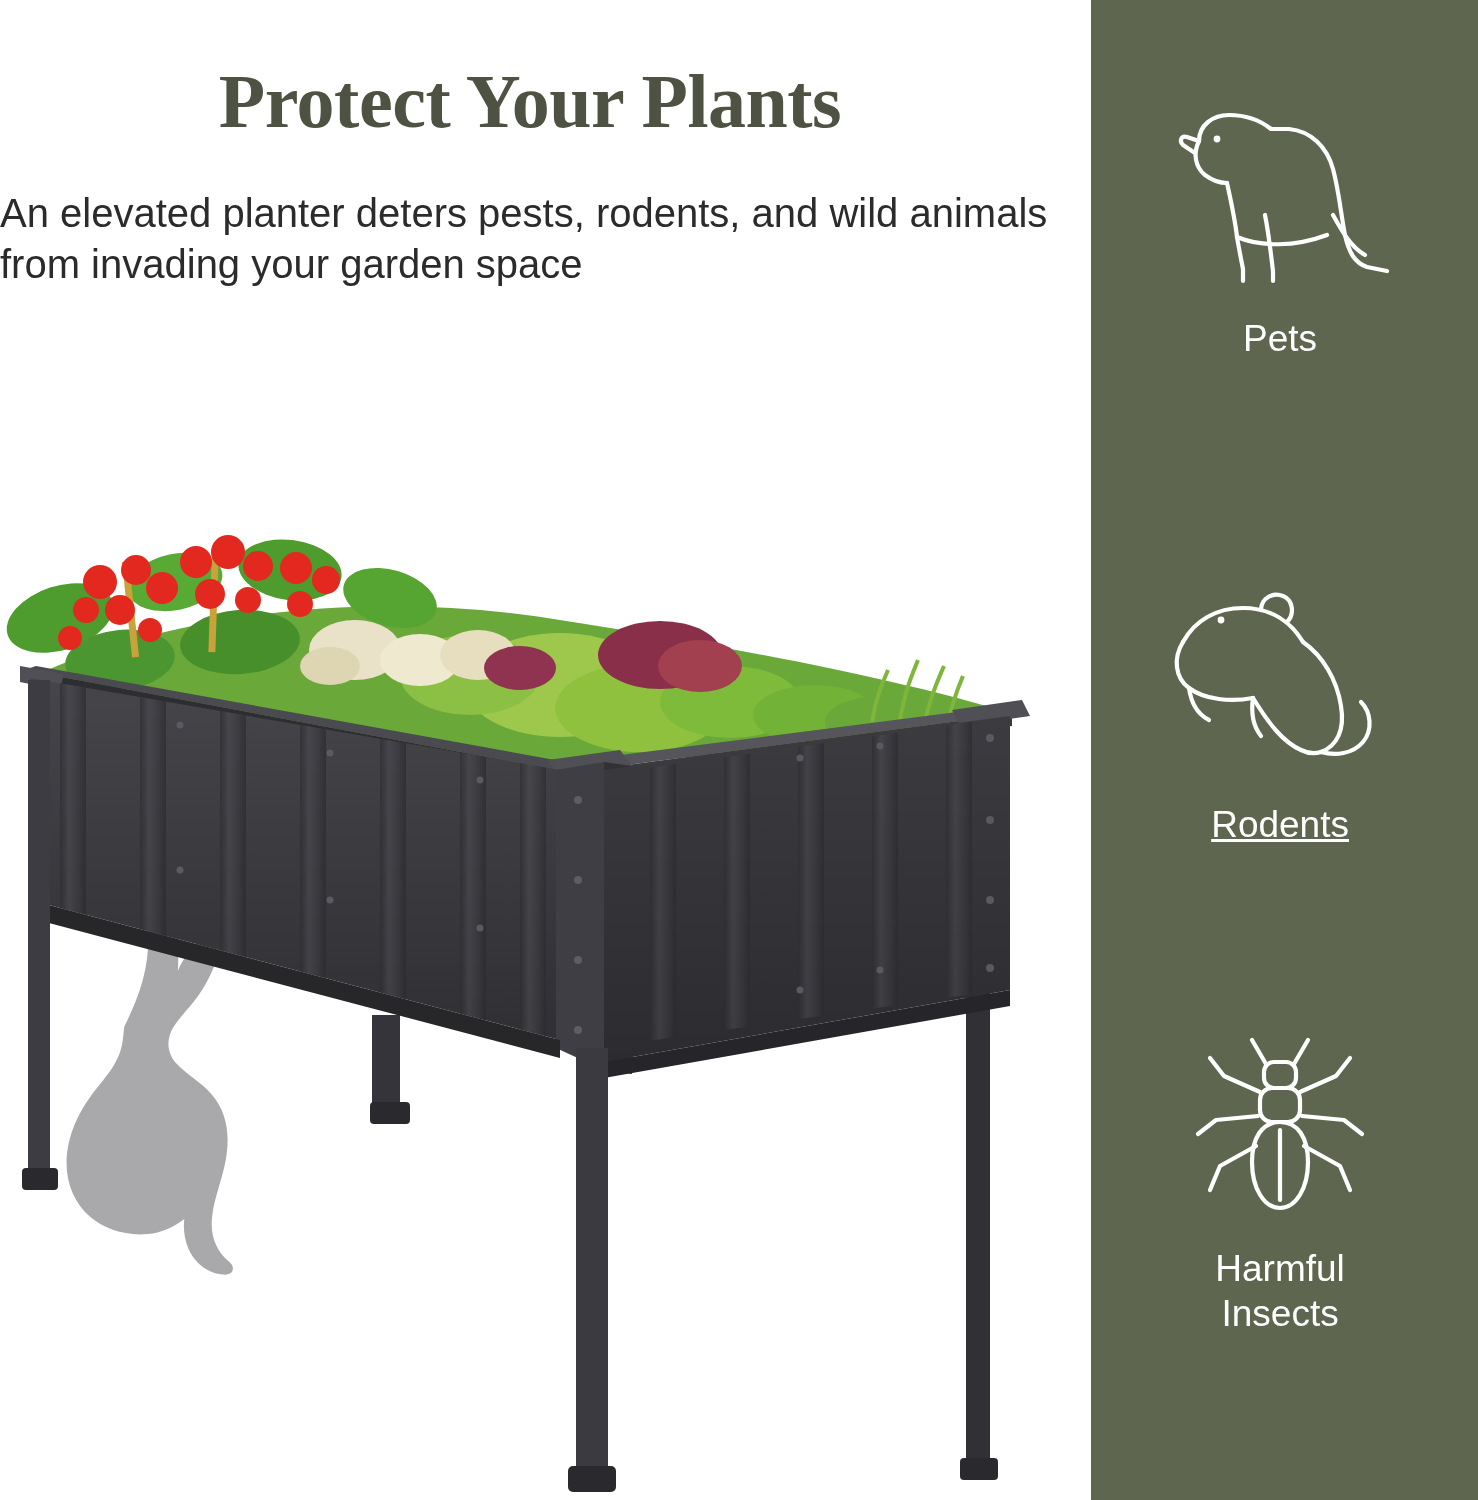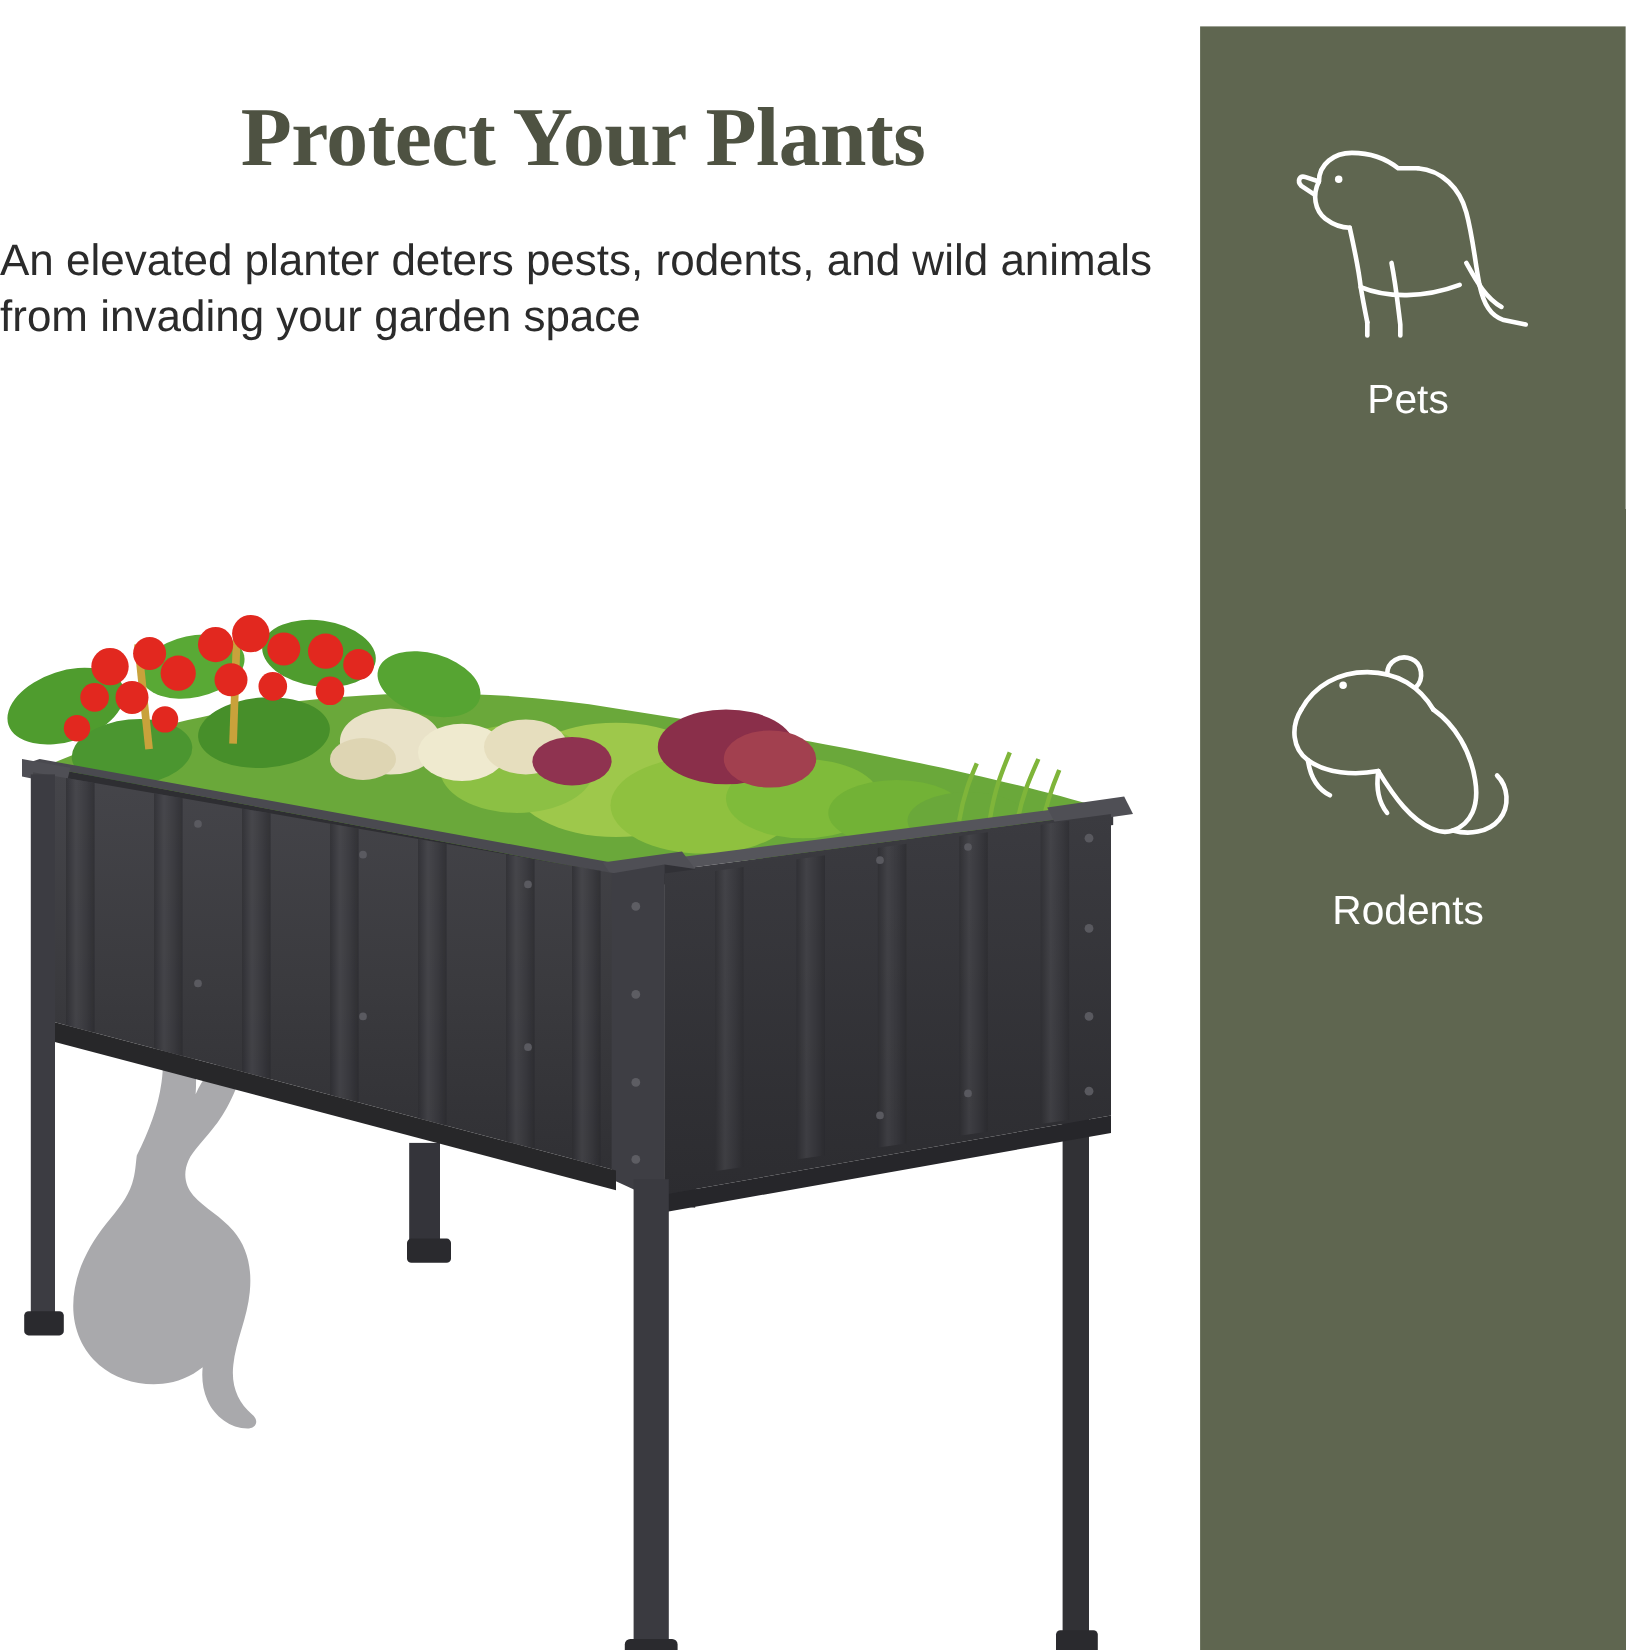--- a/index.html
+++ b/index.html
@@ -13,21 +13,20 @@
     font-family: "Liberation Sans", sans-serif;
     overflow: hidden;
     position: relative;
   }
   .page {
     position: relative;
     width: 1478px;
     height: 1224px;
     display: flex;
     background: #ffffff;
-    margin-top: 24px;
   }
 
   
   .left-panel {
     position: relative;
     width: 1100px;
     height: 1500px;
     background: #ffffff;
     overflow: hidden;
   }
@@ -78,21 +77,21 @@
   }
   .feature-label {
     margin-top: 16px;
     font-family: "Liberation Sans", sans-serif;
     font-size: 37px;
     line-height: 1.22;
     color: #ffffff;
     white-space: pre-line;
   }
   .f-pets   { top: 95px; }
-  .f-rodent { top: 565px; }
+  .f-rodent { top: 586px; text-decoration: underline; }
   .f-insect { top: 1030px; }
 
   
   .illustration {
     position: absolute;
     left: 0;
     top: 470px;
     width: 1100px;
     height: 1030px;
   }
@@ -338,15 +337,43 @@
           <path d="M138,56 C158,70 172,94 176,120 C180,144 172,160 156,166"></path>
           <path d="M88,112 C104,138 118,156 136,164 C142,167 150,168 156,166"></path>
           <path d="M156,166 C170,170 188,168 198,156 C208,144 206,126 196,116"></path>
           <path d="M24,102 C26,116 32,128 44,134"></path>
           <path d="M88,112 C86,126 88,140 96,150"></path>
         </svg>
       </span>
       <div class="feature-label">Rodents</div>
     </div>
 
+    <div class="feature f-insect">
+      <span class="feature-icon">
+        <svg width="200" height="200" viewBox="0 0 200 200" fill="none" stroke="#ffffff" stroke-width="4.2" stroke-linecap="round" stroke-linejoin="round">
+
+          <path d="M86,34 L72,10"></path>
+          <path d="M114,34 L128,10"></path>
+
+          <rect x="84" y="32" width="32" height="26" rx="10"></rect>
+
+          <rect x="80" y="58" width="40" height="34" rx="12"></rect>
+
+          <path d="M100,92 C118,92 128,108 128,132 C128,158 116,178 100,178
+                   C84,178 72,158 72,132 C72,108 82,92 100,92 Z"></path>
+          <path d="M100,100 L100,170"></path>
+
+          <path d="M80,62 L44,46 L30,28"></path>
+          <path d="M120,62 L156,46 L170,28"></path>
+
+          <path d="M78,86 L36,90 L18,104"></path>
+          <path d="M122,86 L164,90 L182,104"></path>
+
+          <path d="M76,116 L40,136 L30,160"></path>
+          <path d="M124,116 L160,136 L170,160"></path>
+        </svg>
+      </span>
+      <div class="feature-label">Harmful
+Insects</div>
+    </div>
 
   </div>
 </div>
 
 </body></html>

